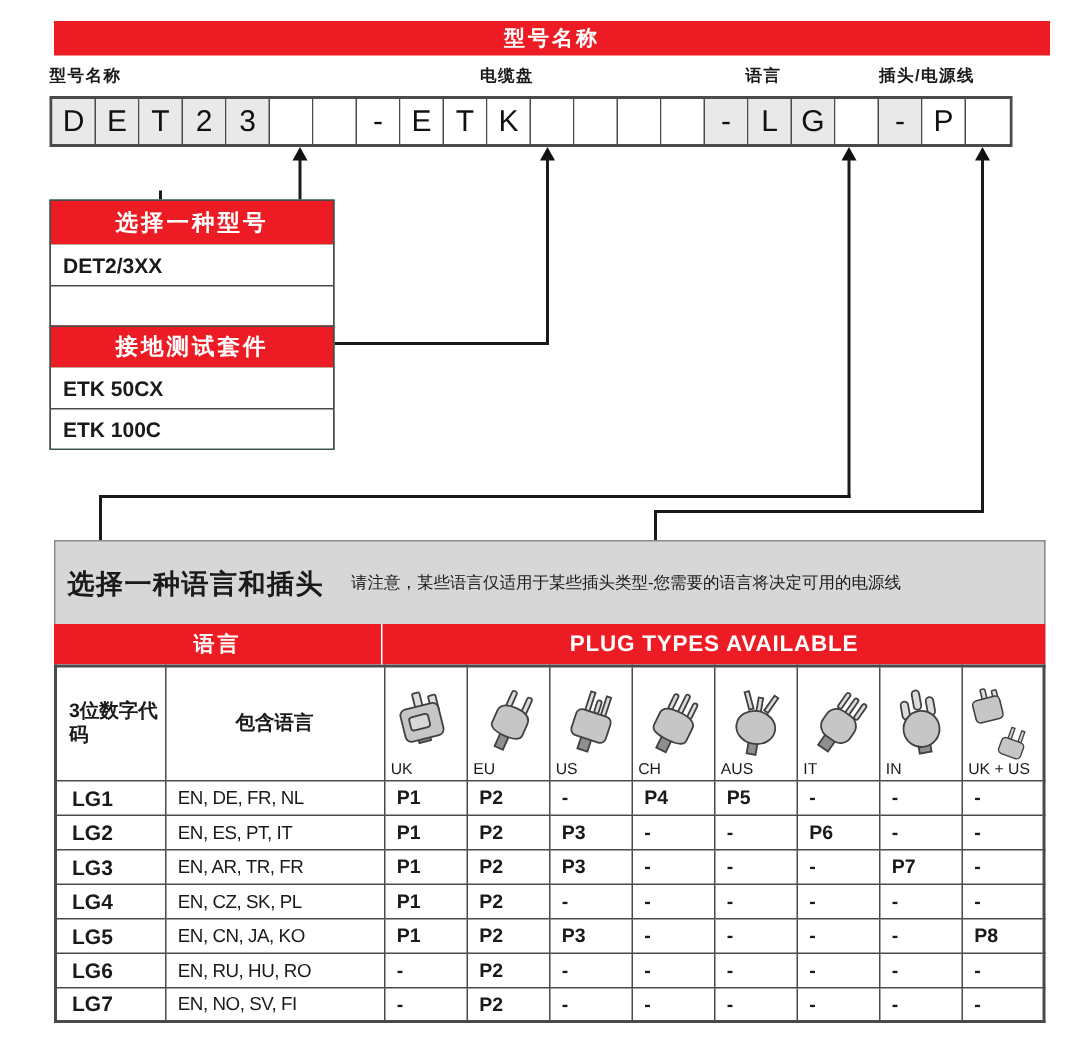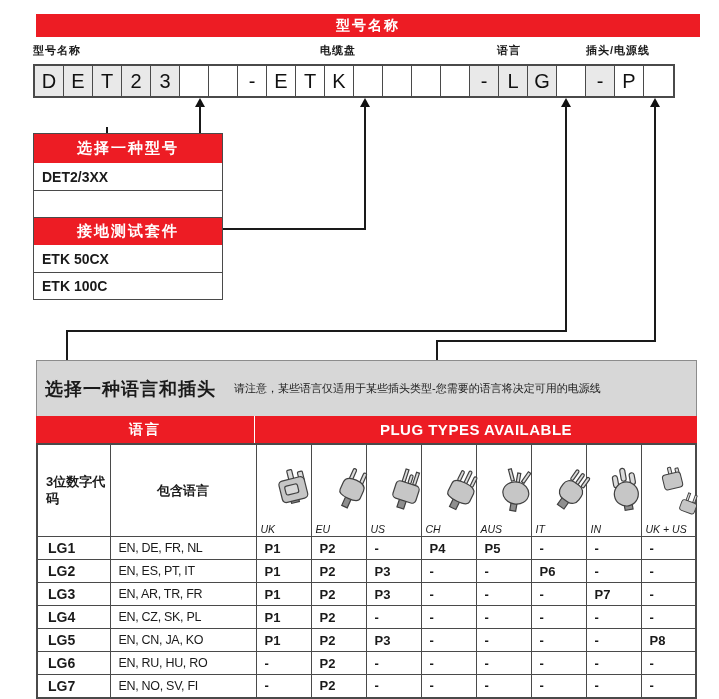--- a/index.html
+++ b/index.html
@@ -49,21 +49,21 @@
   .red-row { height:27px; background:#ed1c24; display:flex; color:#fff; font-weight:bold; }
   .red-row .c1 { width:219px; border-right:1px solid #fff; display:flex; align-items:center;
     justify-content:center; font-size:14px; letter-spacing:2px; }
   .red-row .c2 { flex:1; display:flex; align-items:center; justify-content:center; font-size:15px; letter-spacing:.5px; }
 
   table.plug-table { width:661px; border-collapse:collapse; table-layout:fixed; background:#fff; }
   table.plug-table td, table.plug-table th { border:1px solid #4a4a4a; vertical-align:middle; }
   table.plug-table { border:2px solid #4a4a4a; }
   th.code-h { height:76px; font-size:13px; font-weight:bold; text-align:left; padding-left:8px; line-height:1.25; }
   th.langs-h { font-size:13px; font-weight:bold; text-align:center; }
-  th.plug-h { position:relative; padding:16px; font-weight:normal;font-style:italic; }
+  th.plug-h { position:relative; padding:0; font-weight:normal; }
   .plug-h svg { display:block; margin:3px auto 0 auto; }
   .plug-label { position:absolute; left:4px; bottom:1px; font-size:10.5px; font-weight:normal; }
   td.lg { height:23px; font-weight:bold; font-size:14px; padding-left:10px; }
   td.langs { font-size:12.5px; letter-spacing:-0.3px; padding-left:8px; }
   td.pv { font-weight:bold; font-size:13px; padding-left:8px; }
 </style>
 </head>
 <body>
 
 <div class="page">

